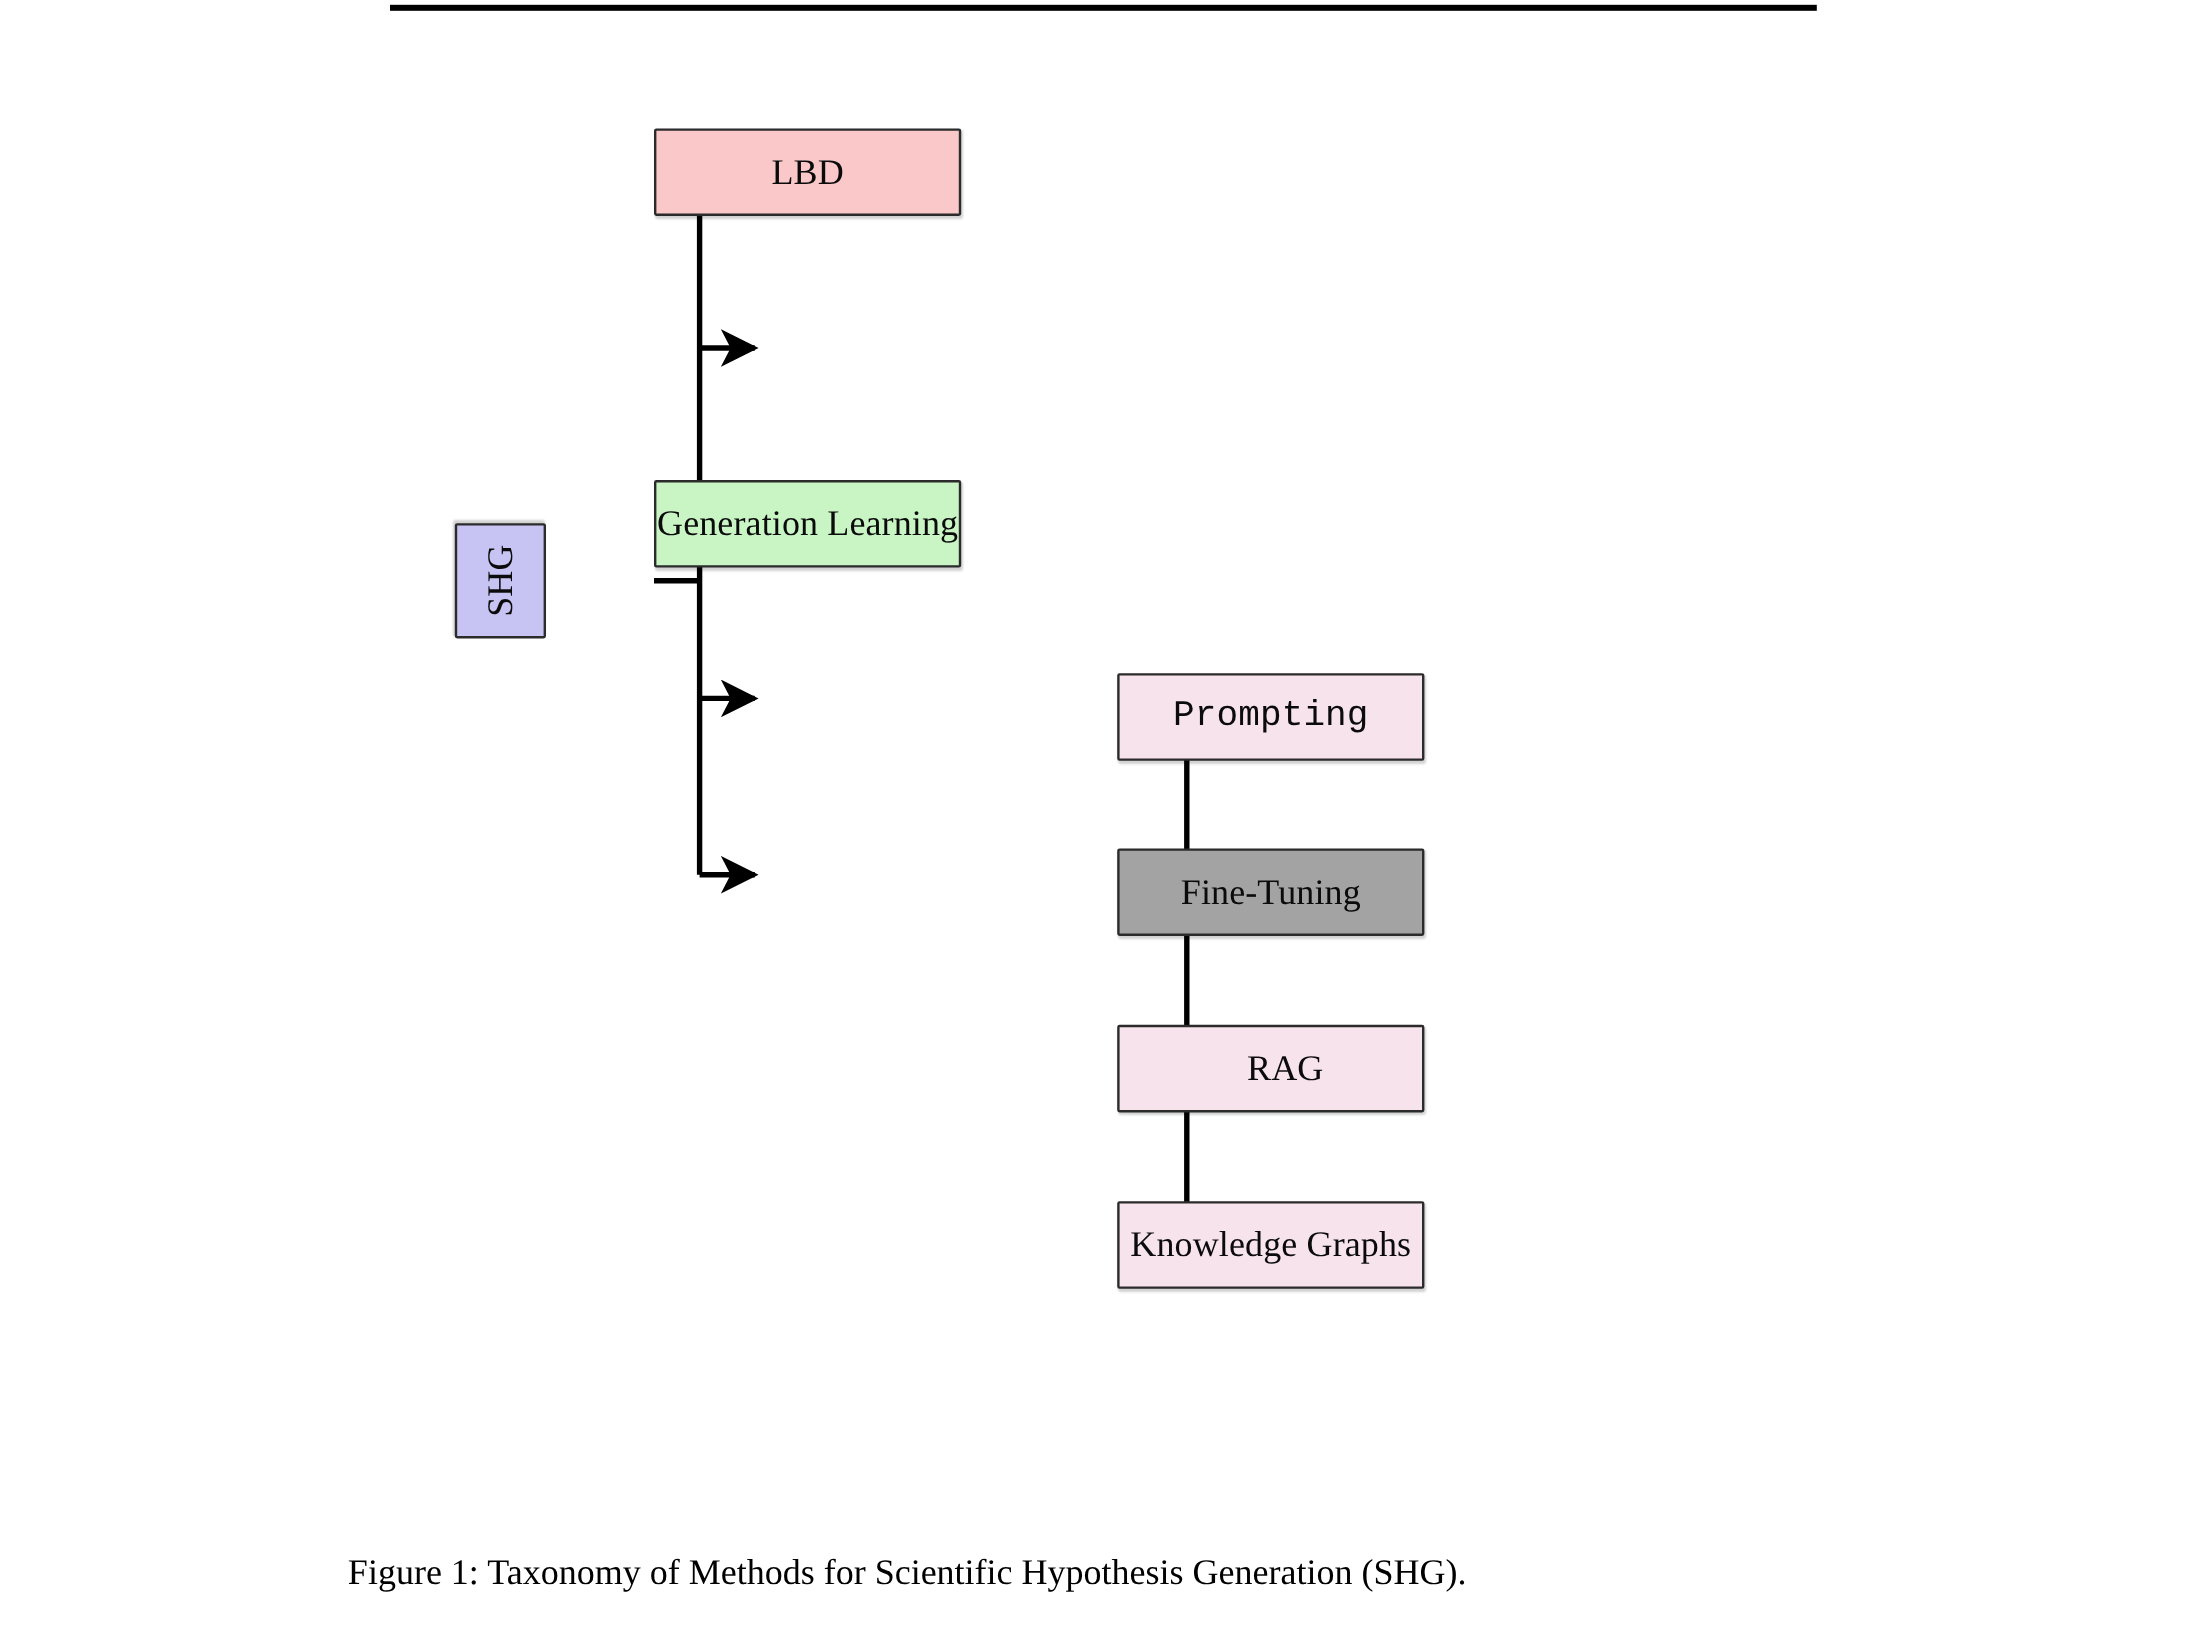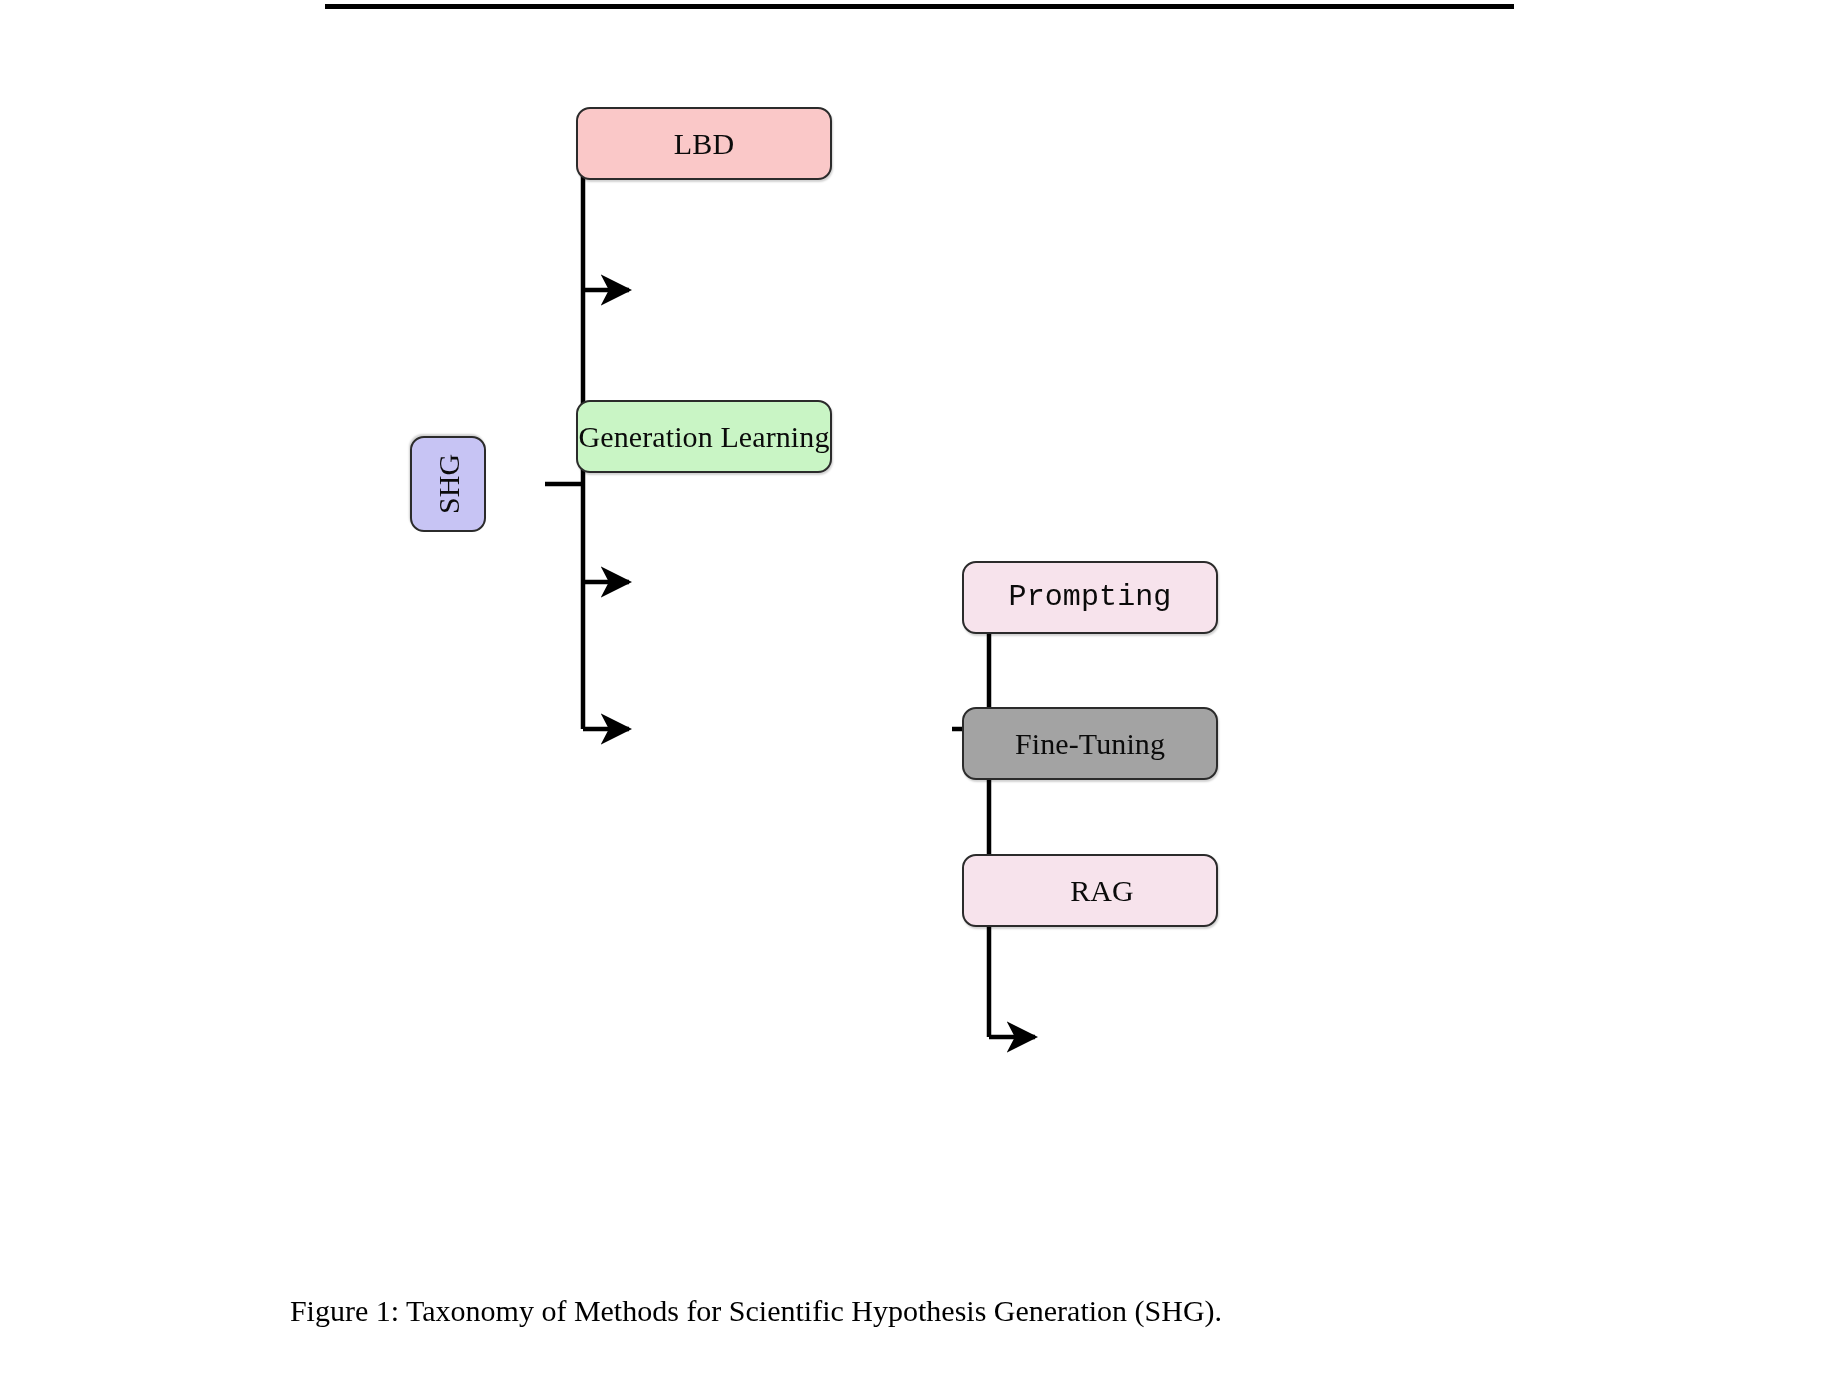--- a/index.html
+++ b/index.html
@@ -36,32 +36,31 @@
     left: 0;
     top: 0;
     width: 1836px;
     height: 1374px;
   }
 
   .node {
     position: absolute;
     box-sizing: border-box;
     border: 2px solid #2b2b2b;
-    border-radius: 14px;
+    border-radius: 2px;
     display: flex;
     align-items: center;
     justify-content: center;
     text-align: center;
     font-family: "Liberation Serif", "DejaVu Serif", serif;
     font-size: 30px;
     line-height: 1.1;
     color: #0b0b0b;
     letter-spacing: 0.1px;
     box-shadow: 1px 2px 2px rgba(0,0,0,0.18);
-    margin-left: 31px;
   }
 
   .node.root {
     writing-mode: vertical-rl;
     transform: rotate(180deg);
   }
   .node.root .node-label {
     display: block;
   }
 
@@ -139,16 +138,19 @@
   </div>
 
   <div class="node" style="left:931px; top:707px; width:256px; height:73px; background:#a3a3a3;">
     <span class="node-label">Fine-Tuning</span>
   </div>
 
   <div class="node" style="left:931px; top:854px; width:256px; height:73px; background:#F7E3EC;padding-left:24px;">
     <span class="node-label">RAG</span>
   </div>
 
+  <div class="node" style="left:931px; top:1001px; width:256px; height:73px; background:#F7E3EC;">
+    <span class="node-label">Knowledge Graphs</span>
+  </div>
 
   <div id="caption">Figure 1: Taxonomy of Methods for Scientific Hypothesis Generation (SHG).</div>
 
 </div>
 
 </body></html>

